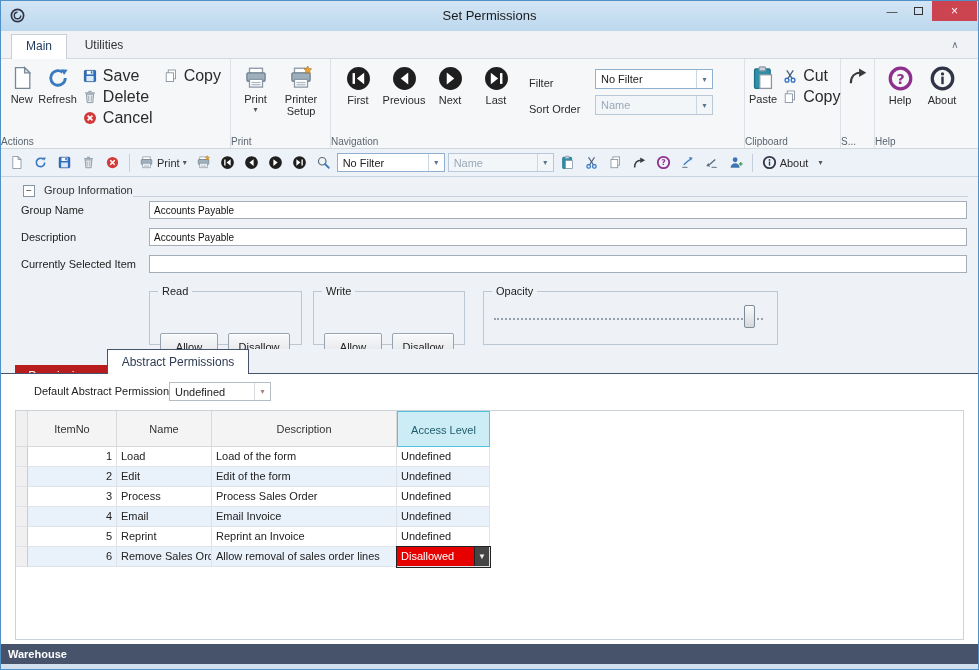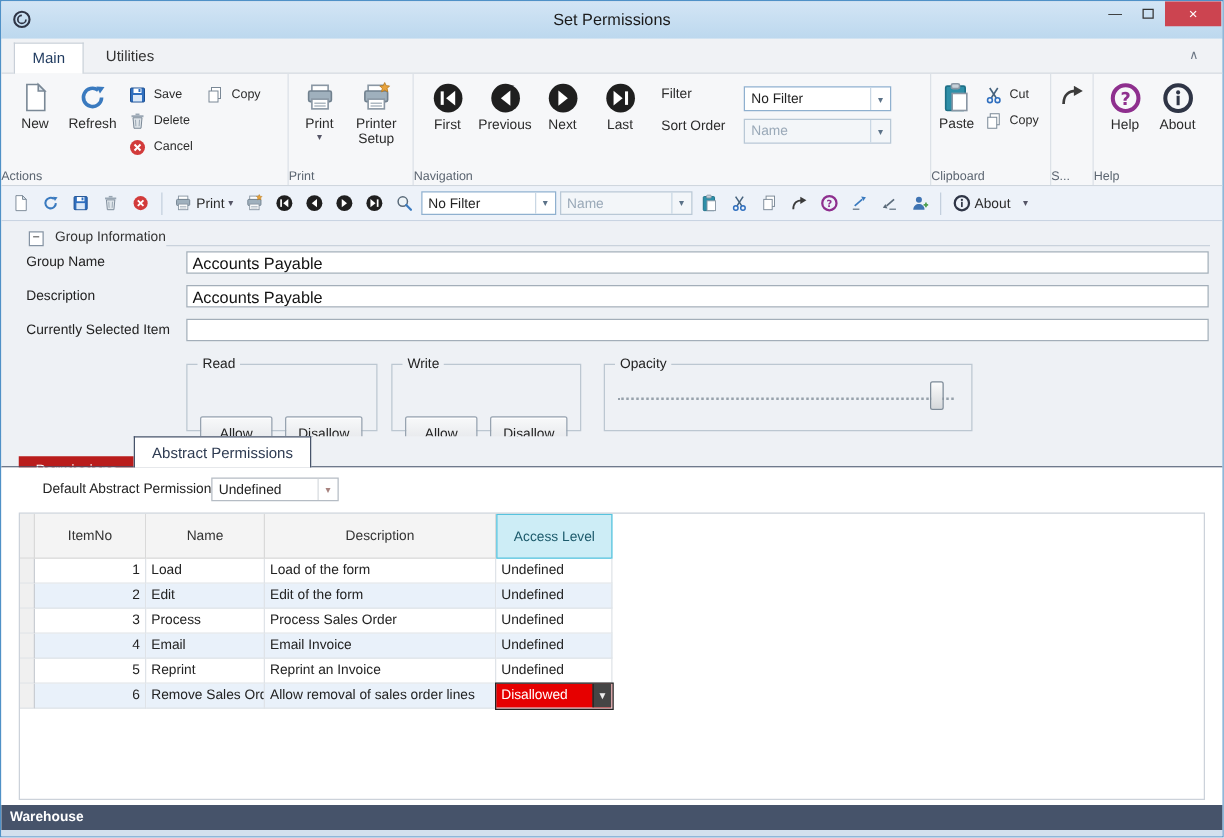--- a/index.html
+++ b/index.html
@@ -32,24 +32,24 @@
   .ribbon { position:absolute; left:0; top:57px; right:0; height:91px; background:#f6f7f9;
     border-top:1px solid #d3d9e0; border-bottom:1px solid #cfd6de; display:flex; }
   .rgroup { position:relative; border-right:1px solid #dce1e7; padding:3px 4px 16px 4px; }
   .rgroup .caption { position:absolute; left:0; right:0; bottom:1px; text-align:left;
     font-size:10px; color:#5b6571; }
   .gbody { display:flex; height:100%; }
   .bigbtn { width:46px; padding-top:3px; display:flex; flex-direction:column; align-items:center;
     gap:2px; font-size:11px; color:#2b2b2b; text-align:center; line-height:12px; }
   .bigbtn.wide { width:56px; }
   .stackcol { display:flex; flex-direction:column; padding-top:3px; }
-  .smallbtn { display:flex; align-items:center; gap:5px; height:21px; padding:0 5px; font-size:10px; color:#2b2b2b; }
+  .smallbtn { display:flex; align-items:center; gap:5px; height:21px; padding:0 5px; font-size:16px; color:#2b2b2b; }
   .mini-caret { font-size:8px; color:#556; line-height:6px; }
   .navfields { display:flex; flex-direction:column; gap:6px; margin-left:10px; padding-top:7px; }
-  .navfieldrow { display:flex; align-items:flex-start; }
+  .navfieldrow { display:flex; align-items:flex-end; }
   .navfieldrow .flabel { width:58px; text-align:left; font-size:11px; color:#2b2b2b; margin-right:8px; }
   .combo { display:flex; align-items:center; border:1px solid #8fb0cf; background:#fff; height:20px; width:118px; }
   .combo .val { flex:1; padding-left:5px; font-size:11px; color:#222; white-space:nowrap; overflow:hidden; }
   .combo .drop { width:16px; align-self:stretch; border-left:1px solid #c9d7e4; color:#5b7288;
     display:flex; align-items:center; justify-content:center; font-size:8px; }
   .combo.disabled { background:#f3f6f9; border-color:#b9c8d6; }
   .combo.disabled .val { color:#9aa9b8; }
 
   
   .qat { position:absolute; left:0; top:148px; right:0; height:28px; background:#edf2f9;
@@ -63,21 +63,21 @@
 
   
   .form { position:absolute; left:0; top:176px; right:0; height:172px; background:#eef1f5; }
   .gi-header { position:absolute; left:0; right:0; top:6px; height:16px; }
   .gi-rule { position:absolute; left:132px; right:10px; top:13px; border-top:1px solid #c9d2dc; }
   .collapse-box { position:absolute; left:22px; top:2px; width:12px; height:12px; border:1px solid #8593a3;
     background:#fff; font-size:10px; line-height:10px; text-align:center; color:#333; }
   .gi-title { position:absolute; left:40px; top:1px; font-size:11px; color:#333; background:#eef1f5; padding:0 3px; }
   .frow-label { position:absolute; left:20px; font-size:11px; color:#222; height:18px; line-height:18px; }
   .frow-input { position:absolute; left:148px; right:11px; height:18px; border:1px solid #a3aeb9;
-    background:#fff; font-family:"Liberation Sans",sans-serif; font-size:13px; padding:0 4px; color:#111; }
+    background:#fff; font-family:"Liberation Sans",sans-serif; font-size:10px; padding:0 4px; color:#111; }
   .groupbox { position:absolute; top:114px; height:54px; border:1px solid #bcc7d1; }
   .groupbox .legend { position:absolute; top:-7px; left:8px; background:#eef1f5; padding:0 4px;
     font-size:11px; color:#222; }
   .pbtn { position:absolute; top:13px; height:27px; background:linear-gradient(#f8f9fa,#e9ebee 60%,#e0e4e8);
     border:1px solid #97a3b0; border-radius:2px; font-size:11px; color:#222; text-align:center;
     display:flex; align-items:center; justify-content:center; box-shadow:0 1px 0 #fff inset;margin-top:28px; }
   .slider-track { position:absolute; left:10px; right:14px; top:26px; border-top:2px dotted #97a1ab; }
   .slider-thumb { position:absolute; right:22px; top:13px; width:11px; height:23px;
     background:linear-gradient(#fbfbfb,#d5d8db); border:1px solid #7e8b98; border-radius:2px; }
 

